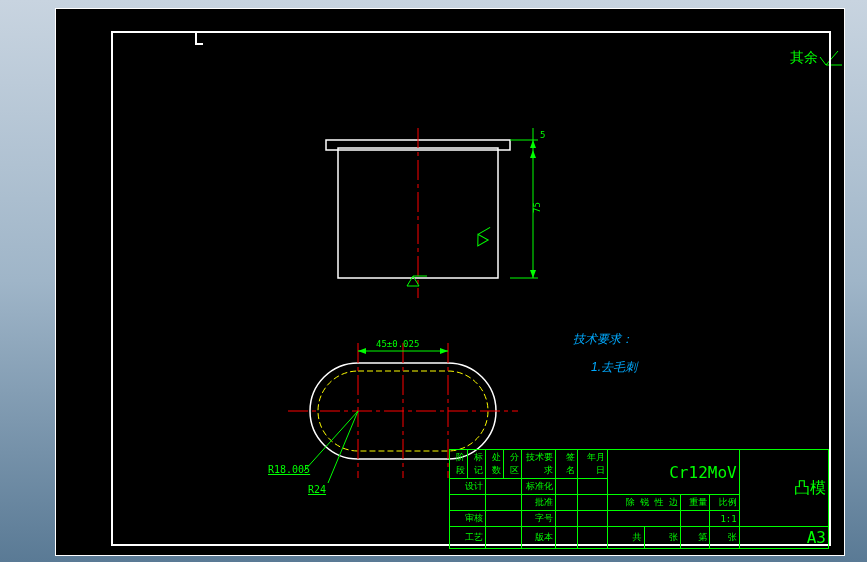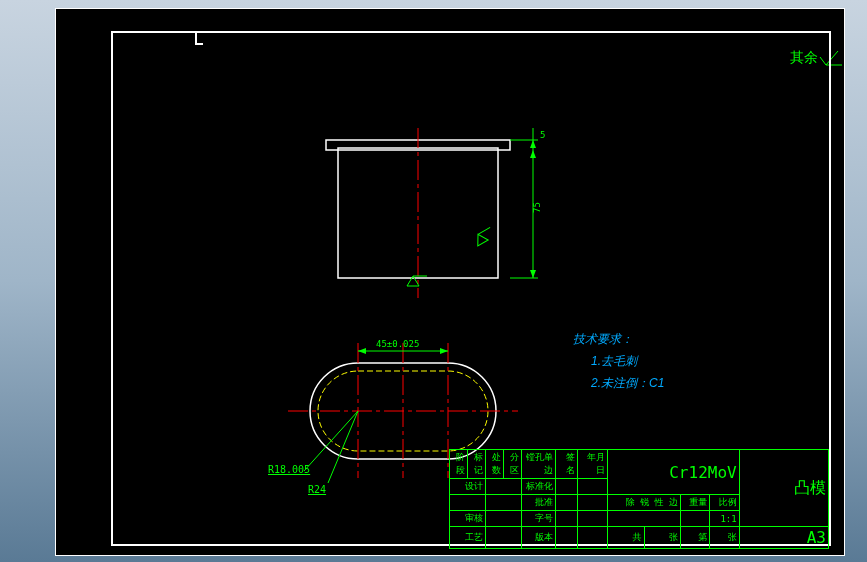--- a/index.html
+++ b/index.html
@@ -148,35 +148,34 @@
       <text x="108" y="14" class="dim-text">45±0.025</text>
 
       <line x1="90" y1="78" x2="36" y2="138" class="cad-line-green"></line>
       <line x1="90" y1="78" x2="60" y2="150" class="cad-line-green"></line>
       <text x="0" y="140" class="dim-text-r">R18.005</text>
       <text x="40" y="160" class="dim-text-r">R24</text>
     </svg>
 
     <div class="tech-req" style="left:460px; top:295px;">
       <div>技术要求：</div>
-      <div style="padding-left:18px;">
+      <div style="padding-left:18px;margin-top:6px;">
         <div>1.去毛刺</div>
-        <div>2.未注倒：C1</div>
       </div>
     </div>
 
     <div class="title-block">
       <table>
         <tbody>
             <tr style="height:14px;">
           <td style="width:18px;">阶段</td>
           <td style="width:18px;">标记</td>
           <td style="width:18px;">处数</td>
           <td style="width:18px;">分区</td>
-          <td style="width:34px;">镗孔单边</td>
+          <td style="width:34px;">技术要求</td>
           <td style="width:22px;">签名</td>
           <td style="width:30px;">年月日</td>
           <td colspan="4" rowspan="2" class="big">Cr12MoV</td>
           <td colspan="2" rowspan="4" class="big" style="width:70px;">凸模</td>
         </tr>
         <tr style="height:14px;">
           <td colspan="2">设计</td>
           <td colspan="2"></td>
           <td>标准化</td>
           <td></td>

